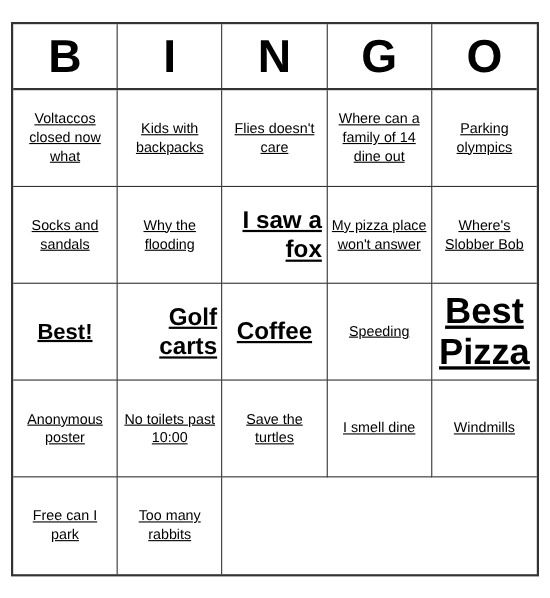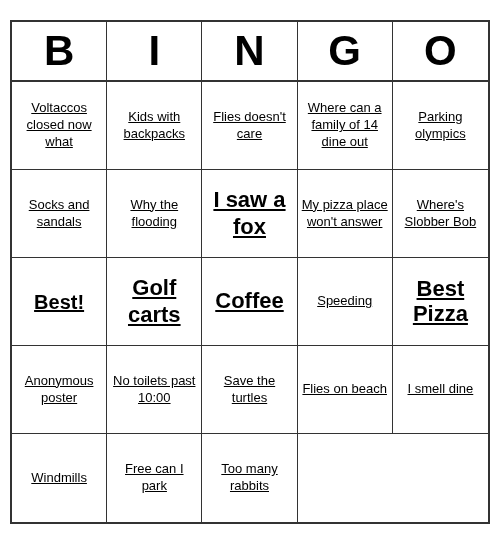--- a/index.html
+++ b/index.html
@@ -53,23 +53,24 @@
     .bingo-cell:nth-child(5n) {
       border-right: none;
     }
     .bingo-cell:nth-child(n+21) {
       border-bottom: none;
     }
     .bingo-cell.large-text {
       font-size: 22px;
       font-weight: bold;
       line-height: 1.2;
+      text-align: right;
     }
     .bingo-cell.xl-text {
-      font-size: 22px;
+      font-size: 33px;
       font-weight: bold;
       line-height: 1.1;
     }
     .bingo-cell.free {
       font-size: 20px;
       font-weight: bold;
     }
   </style>
 </head>
 <body>
@@ -94,19 +95,18 @@
       <div class="bingo-cell">My pizza place won't answer</div>
       <div class="bingo-cell">Where's Slobber Bob</div>
       <div class="bingo-cell free">Best!</div>
       <div class="bingo-cell large-text">Golf carts</div>
       <div class="bingo-cell large-text">Coffee</div>
       <div class="bingo-cell">Speeding</div>
       <div class="bingo-cell xl-text">Best Pizza</div>
       <div class="bingo-cell">Anonymous poster</div>
       <div class="bingo-cell">No toilets past 10:00</div>
       <div class="bingo-cell">Save the turtles</div>
-      <div class="bingo-cell">Flies on beach</div>
       <div class="bingo-cell">I smell dine</div>
       <div class="bingo-cell">Windmills</div>
       <div class="bingo-cell">Free can I park</div>
       <div class="bingo-cell">Too many rabbits</div>
     </div>
 </div>
 
 </body></html>

